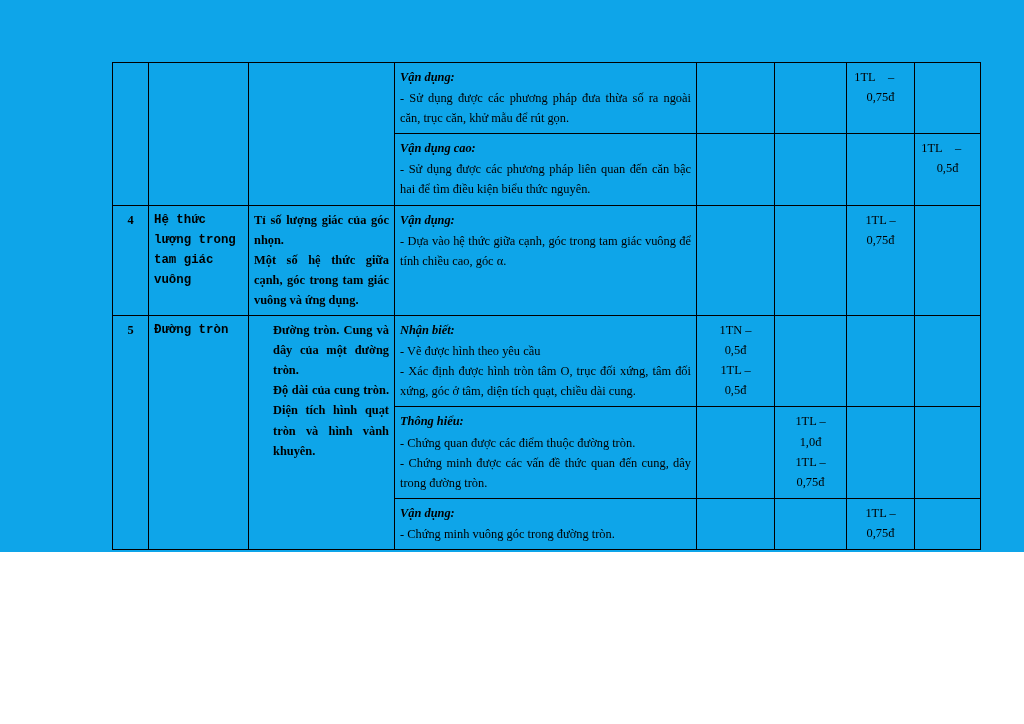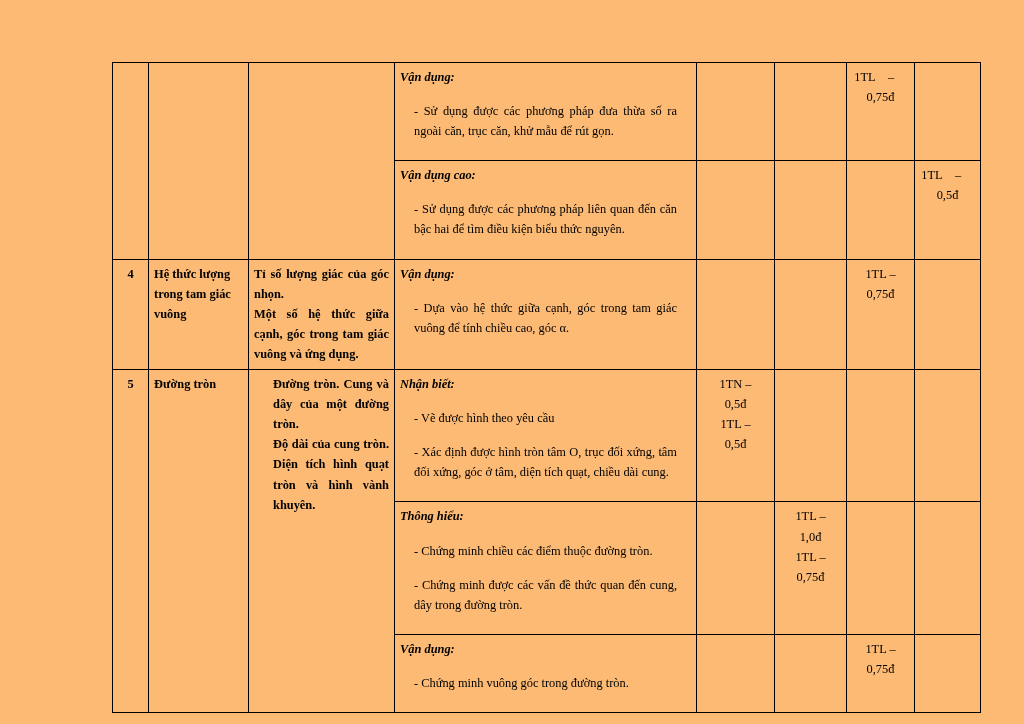--- a/index.html
+++ b/index.html
@@ -9,22 +9,22 @@
   }
   body {
     width: 1024px;
     height: 724px;
     font-family: "Liberation Serif", serif;
     color: #000000;
   }
   #page {
     position: relative;
     width: 1024px;
-    height: 724px;
-    background: #fdba74;
+    height: 552px;
+    background: #0ea5e9;
   }
   table.matrix {
     position: absolute;
     left: 112px;
     top: 62px;
     width: 868px;
     border-collapse: collapse;
     table-layout: fixed;
     font-size: 12.4px;
     line-height: 1.62;
@@ -37,30 +37,30 @@
   
   col.c-no     { width: 36px; }
   col.c-topic  { width: 100px; }
   col.c-unit   { width: 146px; }
   col.c-level  { width: 302px; }
   col.c-nb     { width: 78px; }
   col.c-th     { width: 72px; }
   col.c-vd     { width: 68px; }
   col.c-vdc    { width: 66px; }
   td.num { text-align: center; vertical-align: top; font-weight: bold; }
-  td.topic { font-weight: bold; }
+  td.topic { font-weight: bold; font-family: Liberation Mono, monospace; }
   td.unit { font-weight: bold; text-align: justify; }
   td.unit.just { text-align: justify; }
   .lvl-title {
     font-weight: bold;
     font-style: italic;
     margin: 0 0 1px 0;
   }
   .lvl-line {
-    margin: 14px;
+    margin: 0;
     text-align: justify;
   }
   .score {
     text-align: center;
     white-space: pre-line;
     margin-top: 10px;
   }
   td.vmid { vertical-align: middle; }
 </style>
 </head>
@@ -137,21 +137,21 @@
 1TL –
 0,5đ</td>
         <td class="score"></td>
         <td class="score"></td>
         <td class="score"></td>
       </tr>
 
       <tr>
         <td>
           <p class="lvl-title">Thông hiểu:</p>
-          <p class="lvl-line">- Chứng minh chiều các điểm thuộc đường tròn.</p>
+          <p class="lvl-line">- Chứng quan được các điểm thuộc đường tròn.</p>
           <p class="lvl-line">- Chứng minh được các vấn đề thức quan đến cung, dây trong đường tròn.</p>
         </td>
         <td class="score"></td>
         <td class="score">1TL –
 1,0đ
 1TL –
 0,75đ</td>
         <td class="score"></td>
         <td class="score"></td>
       </tr>

